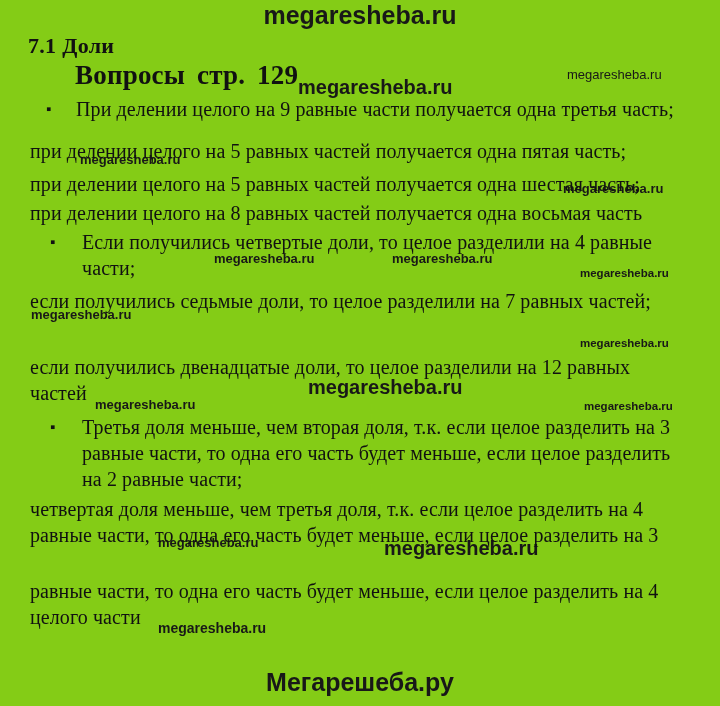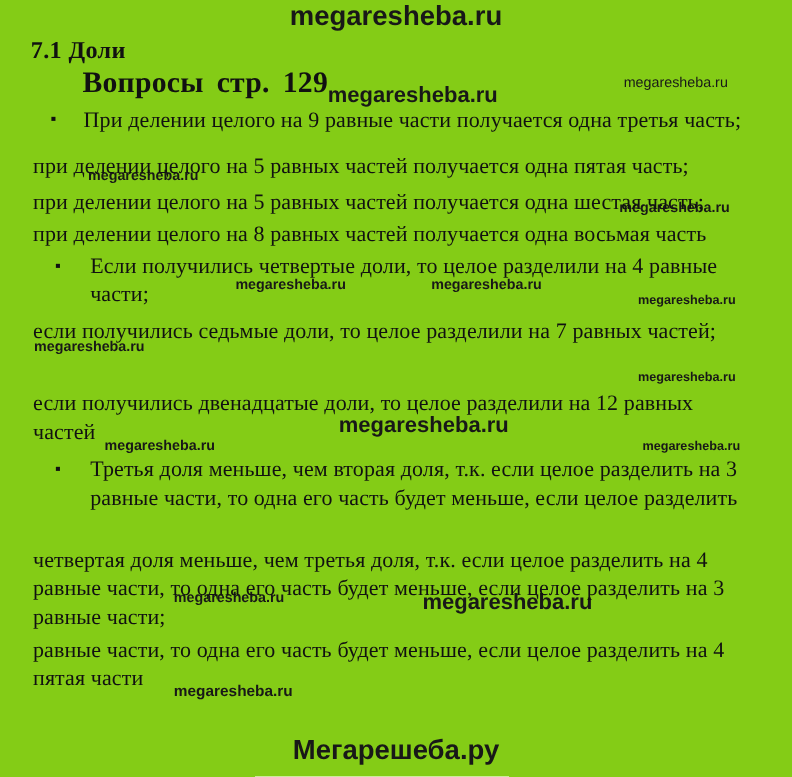--- a/index.html
+++ b/index.html
@@ -90,27 +90,27 @@
   </div>
   <div class="para" style="top:354px">
     <div>если получились двенадцатые доли, то целое разделили на 12 равных</div>
     <div>частей</div>
   </div>
 
   <div class="para indent" style="top:414px">
     <span class="bullet">▪</span>
     <div>Третья доля меньше, чем вторая доля, т.к. если целое разделить на 3</div>
     <div>равные части, то одна его часть будет меньше, если целое разделить</div>
+    <div>на 2 равные части;</div>
   </div>
 
   <div class="para" style="top:496px">
     <div>четвертая доля меньше, чем третья доля, т.к. если целое разделить на 4</div>
     <div>равные части, то одна его часть будет меньше, если целое разделить на 3</div>
-    <div>равные части;</div>
   </div>
   <div class="para" style="top:578px">
     <div>равные части, то одна его часть будет меньше, если целое разделить на 4</div>
-    <div>пятая части</div>
+    <div>целого части</div>
   </div>
 
   <div class="wm wm-center wm-xl" style="top:668px">Мегарешеба.ру</div>
 
 </div>
 
 </body></html>

